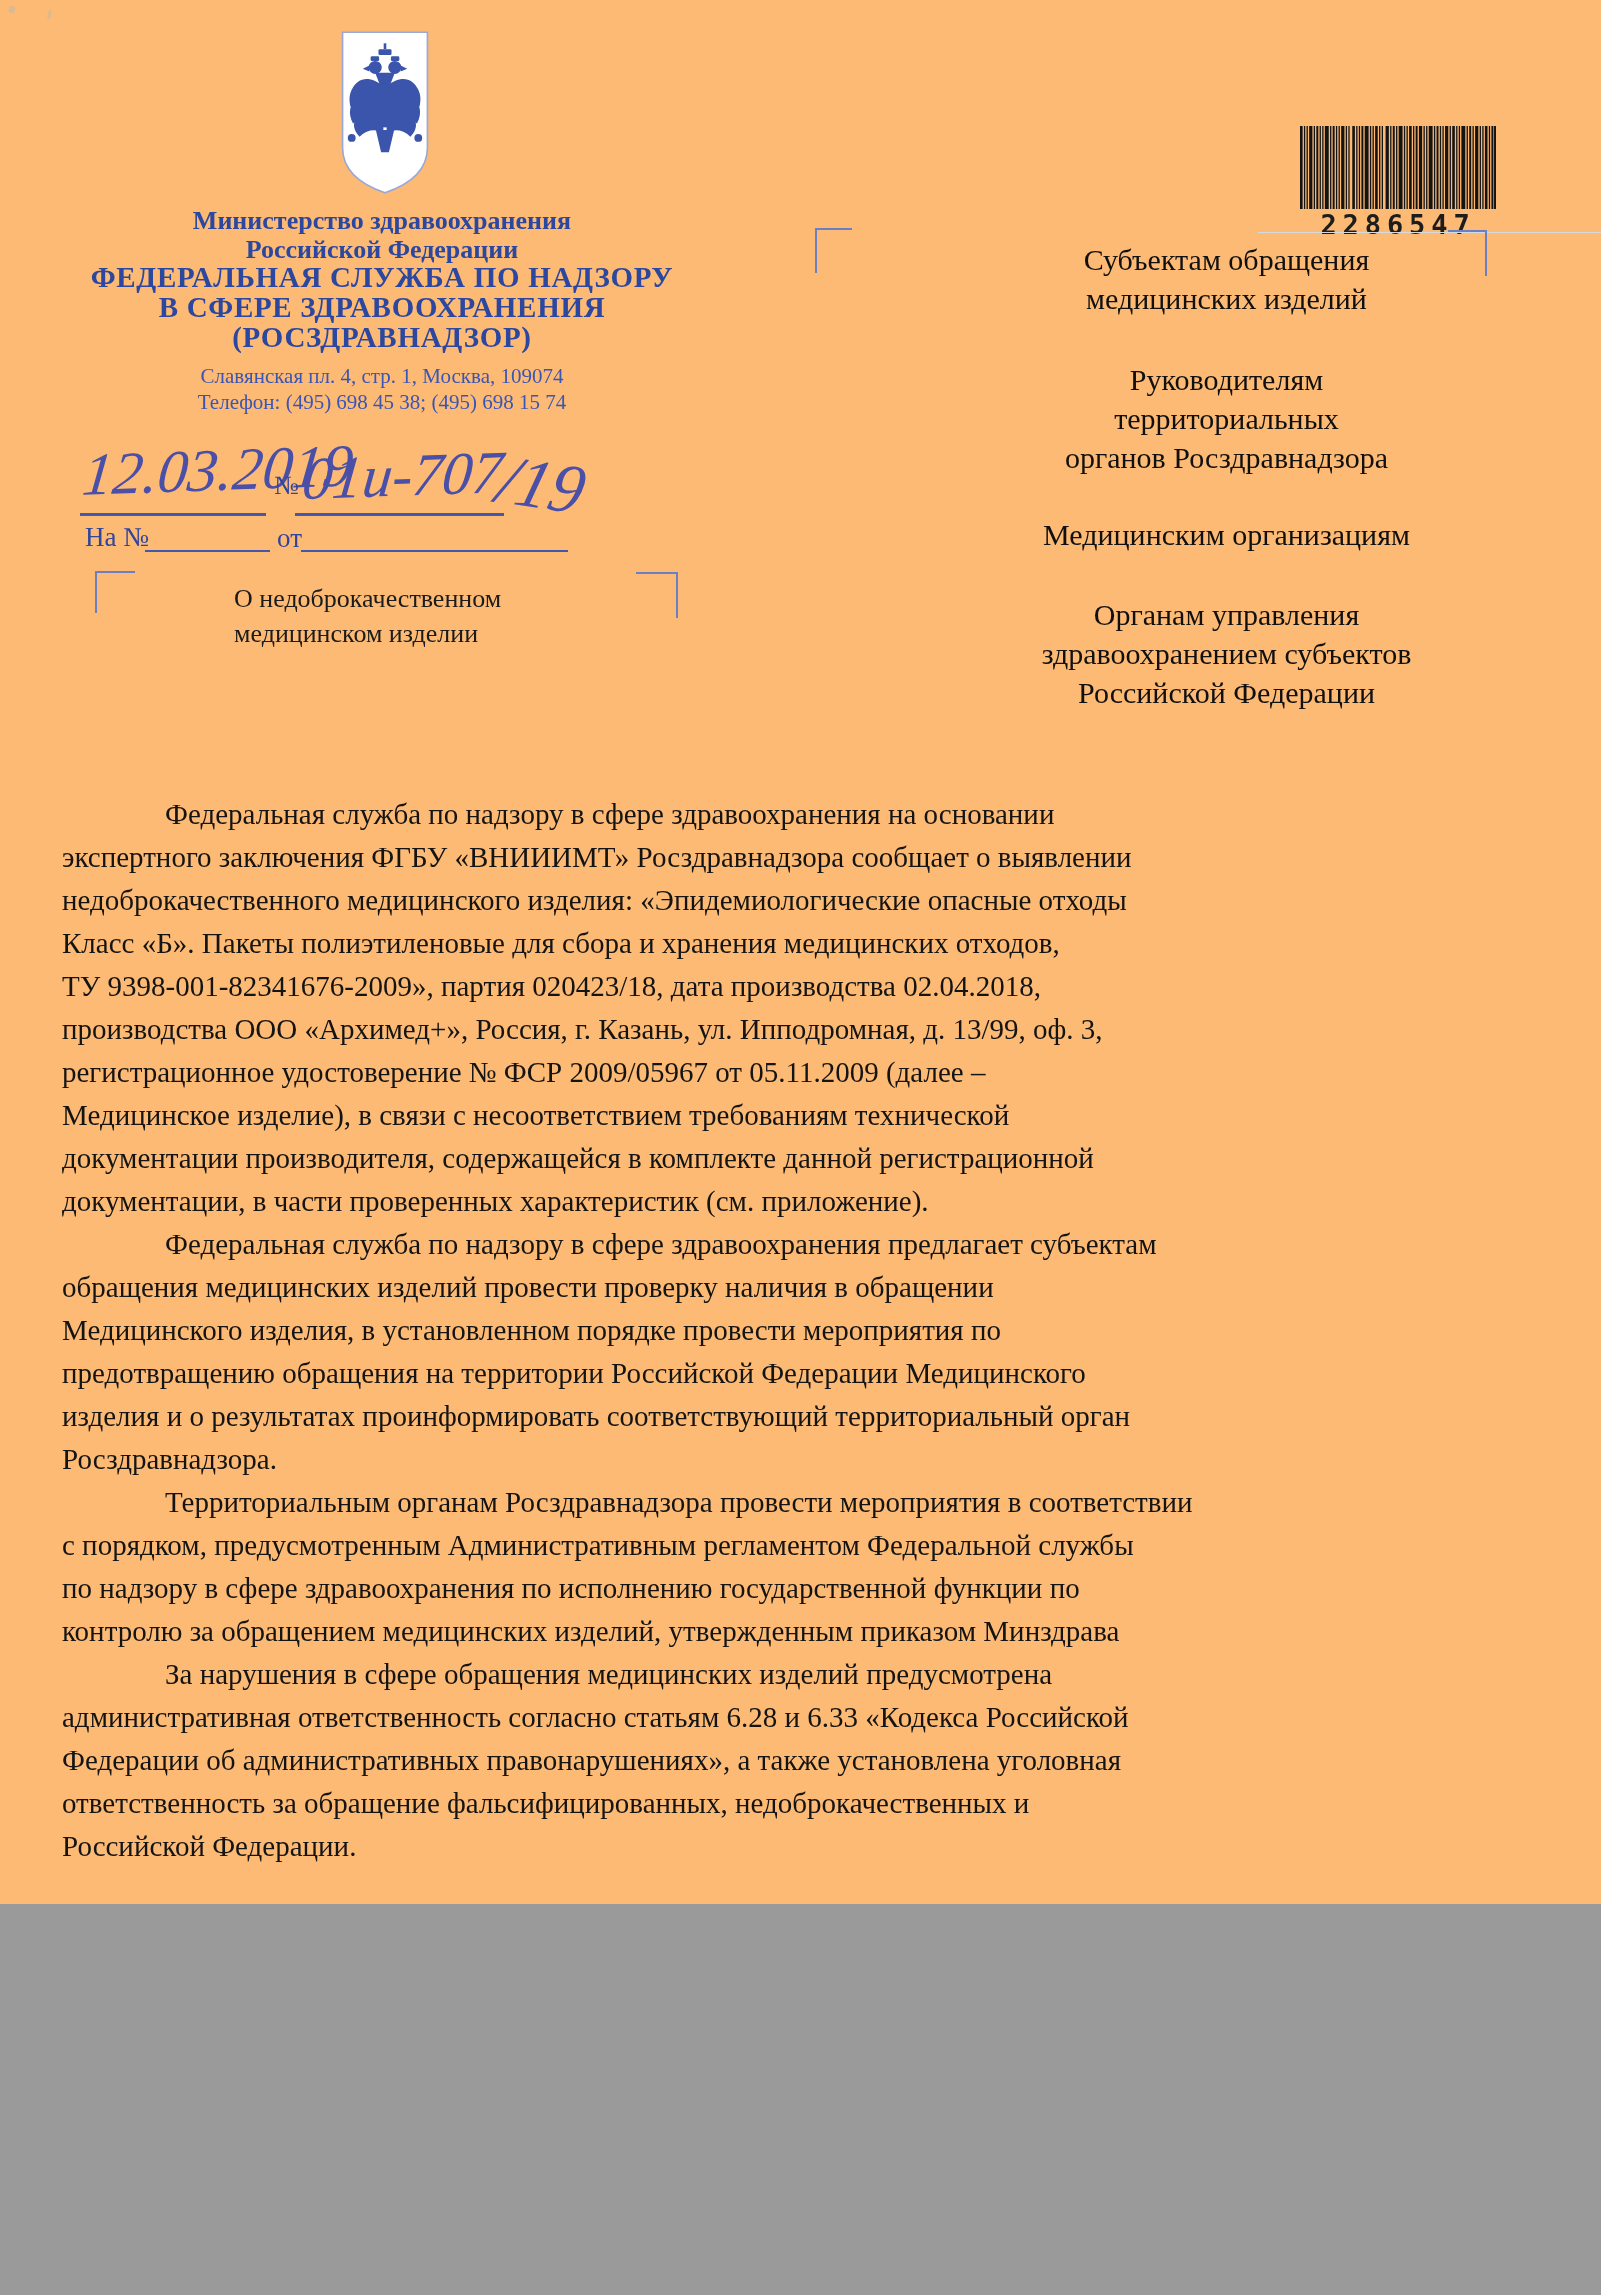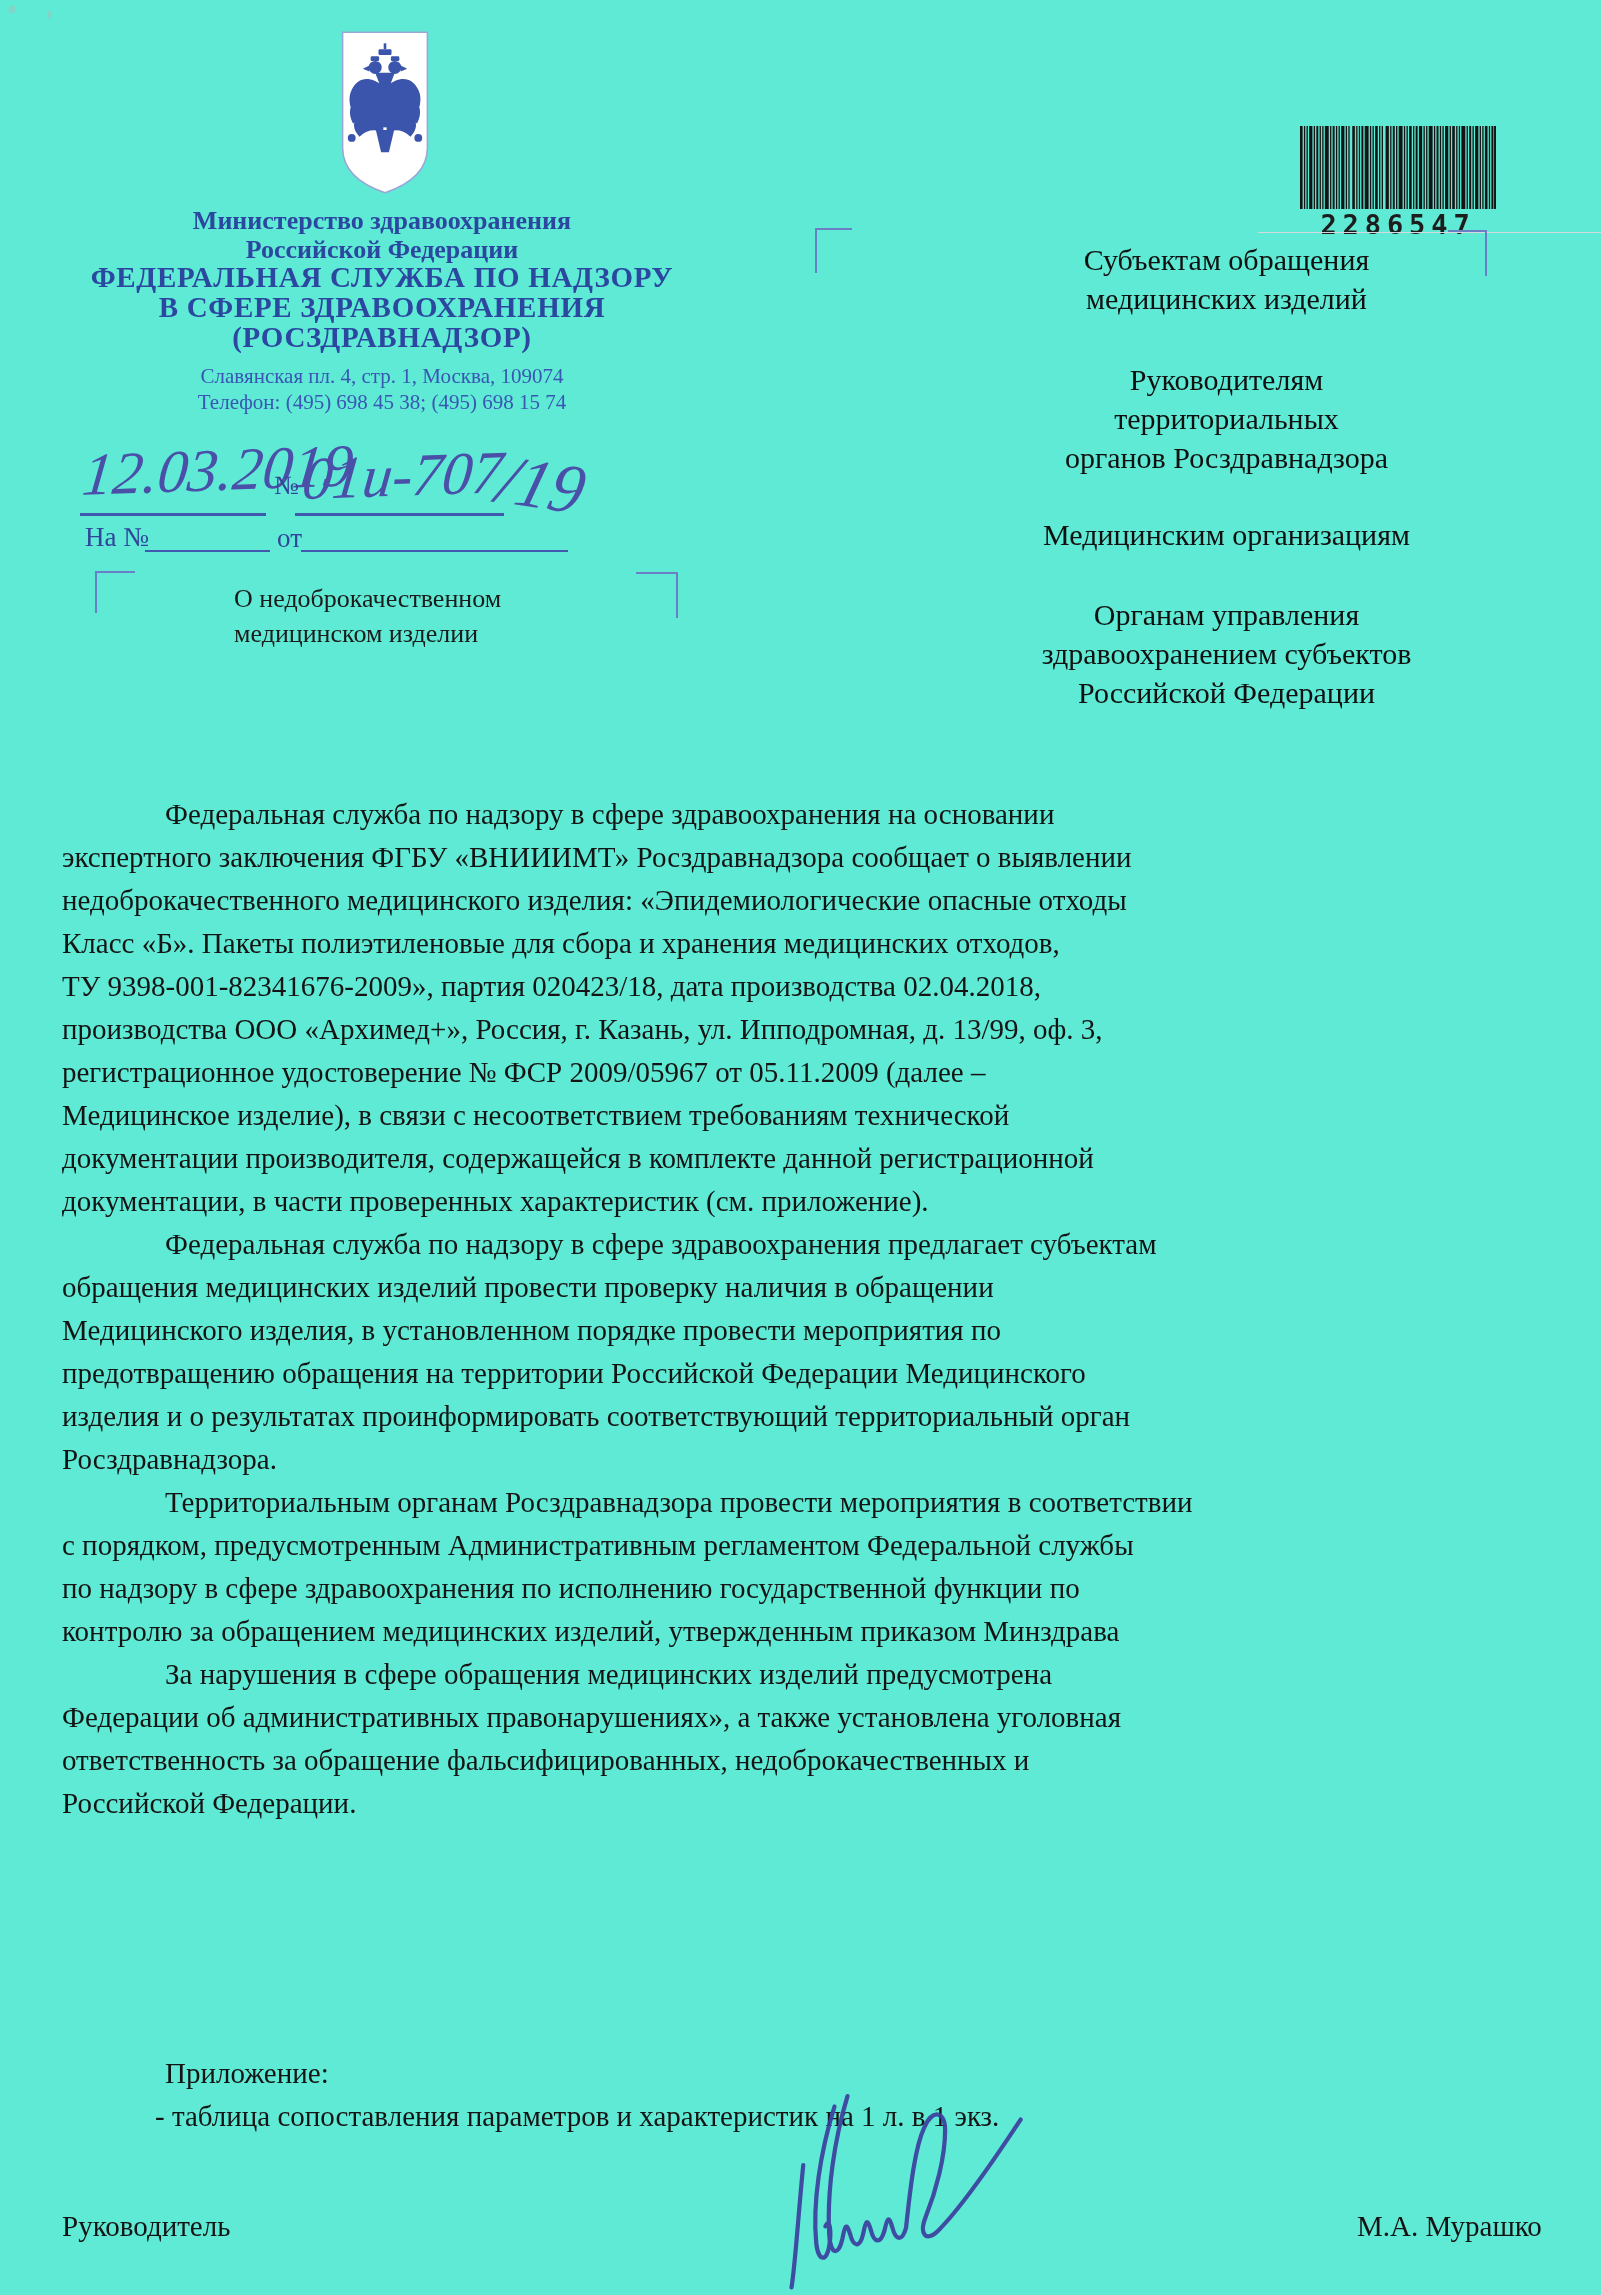--- a/index.html
+++ b/index.html
@@ -1,18 +1,18 @@
 <!DOCTYPE html>
 <html style="font-size:10.4px"><head>
 <meta charset="utf-8">
 <style>
   html,body{margin:0;padding:0;background:#9a9a9a;}
   .page{
-    position:relative;width:1601px;height:2295px;margin:0 auto;
-    background:#5eead4;overflow:hidden;
+    position:relative;width:1601px;height:1904px;margin:0 auto;
+    background:#fdba74;overflow:hidden;
     font-family:"Liberation Serif","DejaVu Serif",serif;color:#161616;
   }
   .abs{position:absolute;}
 
   
   .lh{left:46px;width:672px;text-align:center;color:#2b479f;}
   .lh-ministry{font-weight:bold;font-size:26px;line-height:29px;}
   .lh-service{font-weight:bold;font-size:29px;line-height:30px;letter-spacing:0.7px;}
   .lh-addr{color:#3a55b4;font-size:21px;line-height:26px;font-weight:normal;}
 
@@ -223,20 +223,21 @@
     <div class="bline">предотвращению обращения на территории Российской Федерации Медицинского</div>
     <div class="bline">изделия и о результатах проинформировать соответствующий территориальный орган</div>
     <div class="bline last">Росздравнадзора.</div>
 
     <div class="bline first">Территориальным органам Росздравнадзора провести мероприятия в соответствии</div>
     <div class="bline">с порядком, предусмотренным Административным регламентом Федеральной службы</div>
     <div class="bline">по надзору в сфере здравоохранения по исполнению государственной функции по</div>
     <div class="bline">контролю за обращением медицинских изделий, утвержденным приказом Минздрава</div>
 
     <div class="bline first">За нарушения в сфере обращения медицинских изделий предусмотрена</div>
+    <div class="bline">административная ответственность согласно статьям 6.28 и 6.33 «Кодекса Российской</div>
     <div class="bline">Федерации об административных правонарушениях», а также установлена уголовная</div>
     <div class="bline">ответственность за обращение фальсифицированных, недоброкачественных и</div>
     <div class="bline last">Российской Федерации.</div>
   </div>
 
   <div class="abs attach" style="left:165px;top:2052px;">Приложение:</div>
   <div class="abs attach" style="left:155px;top:2095px;">- таблица сопоставления параметров и характеристик на 1 л. в 1 экз.</div>
 
   <svg class="abs" style="left:639px;top:2087px;" width="417" height="205" viewBox="0 0 640 315">
     <g fill="none" stroke="#3c3f9e" stroke-width="6.5" stroke-linecap="round" opacity="0.92">

